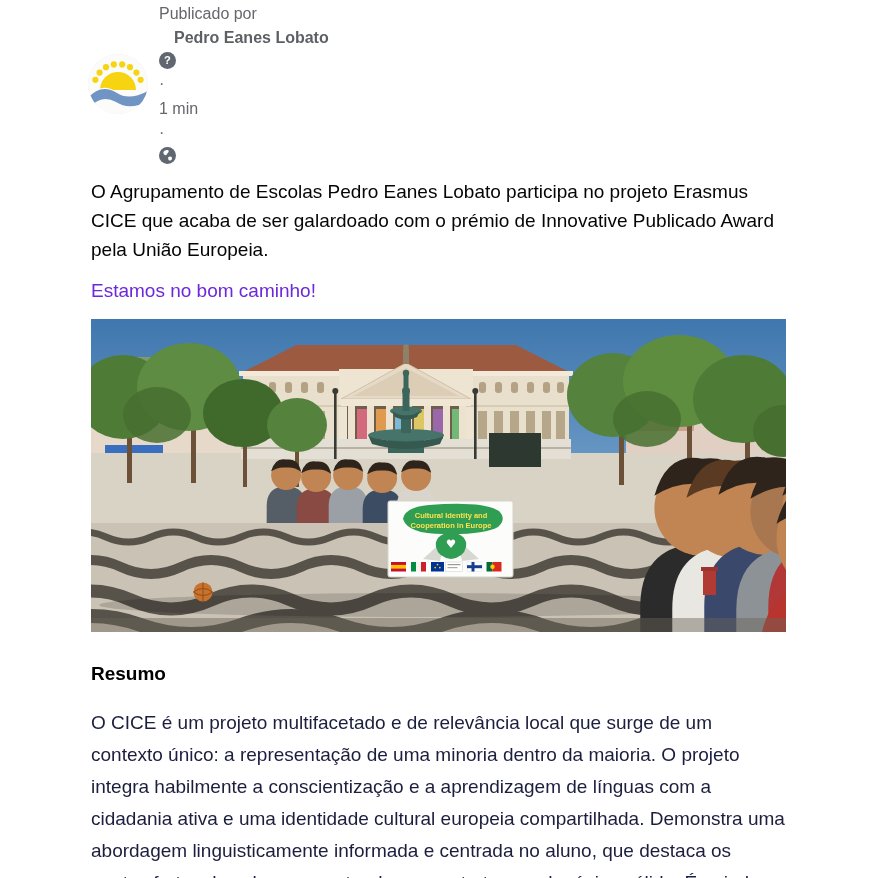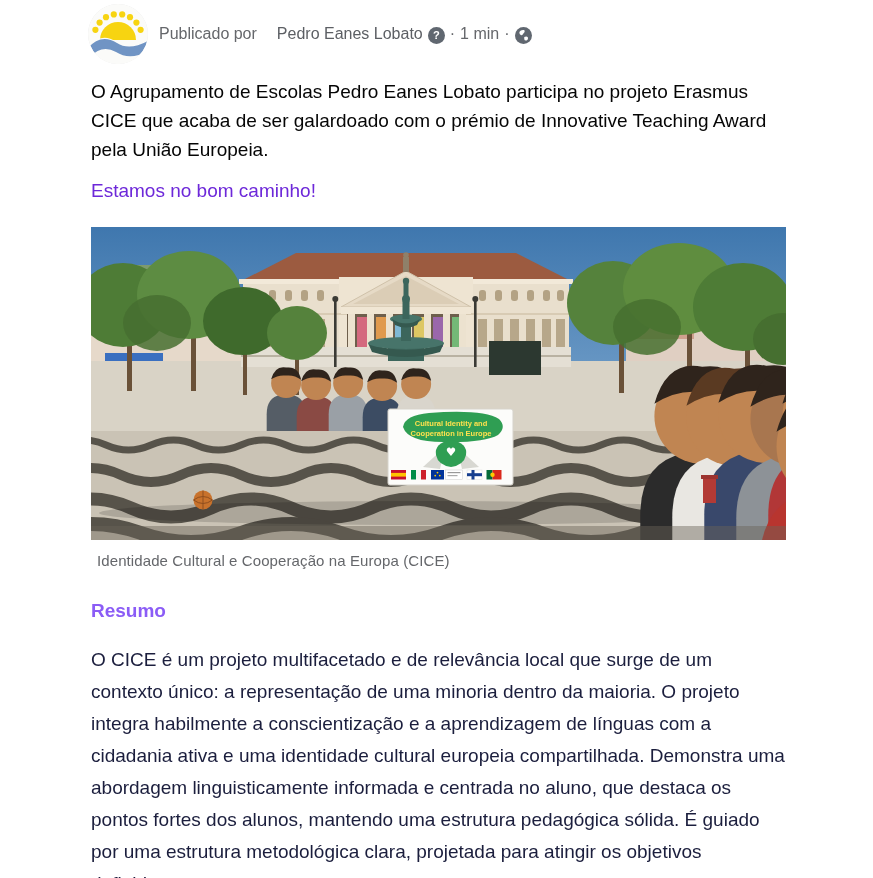--- a/index.html
+++ b/index.html
@@ -11,38 +11,38 @@
   }
   .post-container { padding:4px 87px 0 91px; }
 
   
   .header { display:flex; align-items:center; gap:11px; margin-left:-3px; }
   .avatar { width:60px; height:60px; border-radius:50%; overflow:hidden; flex:0 0 auto;
             box-shadow:0 0 0 1px rgba(0,0,0,.08) inset; cursor:pointer; background:#fff; }
   .avatar svg { display:block; width:60px; height:60px; }
   .header-text { display:flex; flex-direction:column; gap:3px; }
   .page-name { font-size:20px; font-weight:700; color:#050505; line-height:1.15; cursor:pointer; }
-  .meta { display:flex; align-items:flex-end; gap:5px; font-size:16px; color:#65676b; line-height:1.2; }
-  .meta .author { font-weight:400; color:#5c5f64; cursor:pointer;padding-left:15px; }
+  .meta { display:flex; align-items:flex-start; gap:5px; font-size:16px; color:#65676b; line-height:1.2;flex-direction:column; }
+  .meta .author { font-weight:700; color:#5c5f64; cursor:pointer;padding-left:15px; }
   .meta .icon16 { width:17px; height:17px; display:inline-block; }
   .meta .icon16 svg { display:block; width:17px; height:17px; }
   .meta .sep { color:#65676b; }
 
   
   .post-text { margin-top:13px; font-size:19px; line-height:29px; color:#050505; }
   .post-text-2 { margin-top:13px; font-size:19px; line-height:27px; color:#6d28d9; }
 
   
-  .photo-wrap { margin-top:23px; width:763px; height:313px; cursor:pointer; }
+  .photo-wrap { margin-top:15px; width:763px; height:313px; cursor:pointer; }
   .photo-wrap svg { display:block; width:695px; height:313px; }
 
   .caption { margin-top:12px; padding-left:6px; font-size:15px; color:#65676b; letter-spacing:.1px; }
 
   
-  .summary-heading { margin-top:31px; font-size:19px; font-weight:700; color:#8b5cf6; }
+  .summary-heading { margin-top:31px; font-size:19px; font-weight:700; color:#000000; }
   .summary-body { margin-top:22px; font-size:19px; line-height:32px; color:#1b1e3d; }
 </style>
 </head>
 <body>
 
 <div class="post-container">
 
   <div class="header">
     <div class="avatar">
       <svg viewBox="0 0 60 60">
@@ -84,21 +84,21 @@
           <svg viewBox="0 0 16 16">
             <circle cx="8" cy="8" r="8" fill="#606770"></circle>
             <path d="M4.1 4.8 Q5.4 2.5 8.3 2.9 Q9.8 3.5 8.9 4.9 Q8 5.7 7.4 6.8 Q7 7.9 5.7 7.8 Q3.9 7.4 4.1 4.8 Z" fill="#ffffff"></path>
             <path d="M8.7 9.4 Q11 8.3 12.2 9.8 Q12.8 11.7 10.9 12.7 Q8.9 13.1 8.7 11.3 Z" fill="#ffffff"></path>
           </svg>
         </span>
       </div>
     </div>
   </div>
 
-  <div class="post-text">O Agrupamento de Escolas Pedro Eanes Lobato participa no projeto Erasmus CICE que acaba de ser galardoado com o prémio de Innovative Teaching Award pela União Europeia.</div>
+  <div class="post-text">O Agrupamento de Escolas Pedro Eanes Lobato participa no projeto Erasmus CICE que acaba de ser galardoado com o prémio de Innovative Publicado Award pela União Europeia.</div>
   <div class="post-text-2">Estamos no bom caminho!</div>
 
   <div class="photo-wrap">
     <svg viewBox="0 0 695 313" preserveAspectRatio="none">
       <defs>
         <linearGradient id="sky" x1="0" y1="0" x2="0" y2="1">
           <stop offset="0" stop-color="#3f77ae"></stop>
             <stop offset="1" stop-color="#7ba6ce"></stop>
         </linearGradient>
         <symbol id="person" viewBox="0 0 24 62" overflow="visible">
@@ -338,18 +338,17 @@
         <path d="M102.5 273 Q112 266 121.5 273 M102.5 273 Q112 280 121.5 273 M112 263.5 L112 282.5" stroke="#8f4e1e" stroke-width="1" fill="none"></path>
       </g>
       <g>
         <rect x="610" y="248" width="17" height="4" fill="#9c332f"></rect>
         <rect x="612" y="252" width="13" height="24" fill="#b23a35"></rect>
       </g>
       <rect x="0" y="299" width="695" height="14" fill="#6a6459" opacity=".45"></rect>
     </svg>
   </div>
 
-  <div class="caption">Identidade Cultural e Cooperação na Europa (CICE)</div>
 
   <div class="summary-heading">Resumo</div>
   <div class="summary-body">O CICE é um projeto multifacetado e de relevância local que surge de um contexto único: a representação de uma minoria dentro da maioria. O projeto integra habilmente a conscientização e a aprendizagem de línguas com a cidadania ativa e uma identidade cultural europeia compartilhada. Demonstra uma abordagem linguisticamente informada e centrada no aluno, que destaca os pontos fortes dos alunos, mantendo uma estrutura pedagógica sólida. É guiado por uma estrutura metodológica clara, projetada para atingir os objetivos definidos.</div>
 
 </div>
 
 </body></html>

